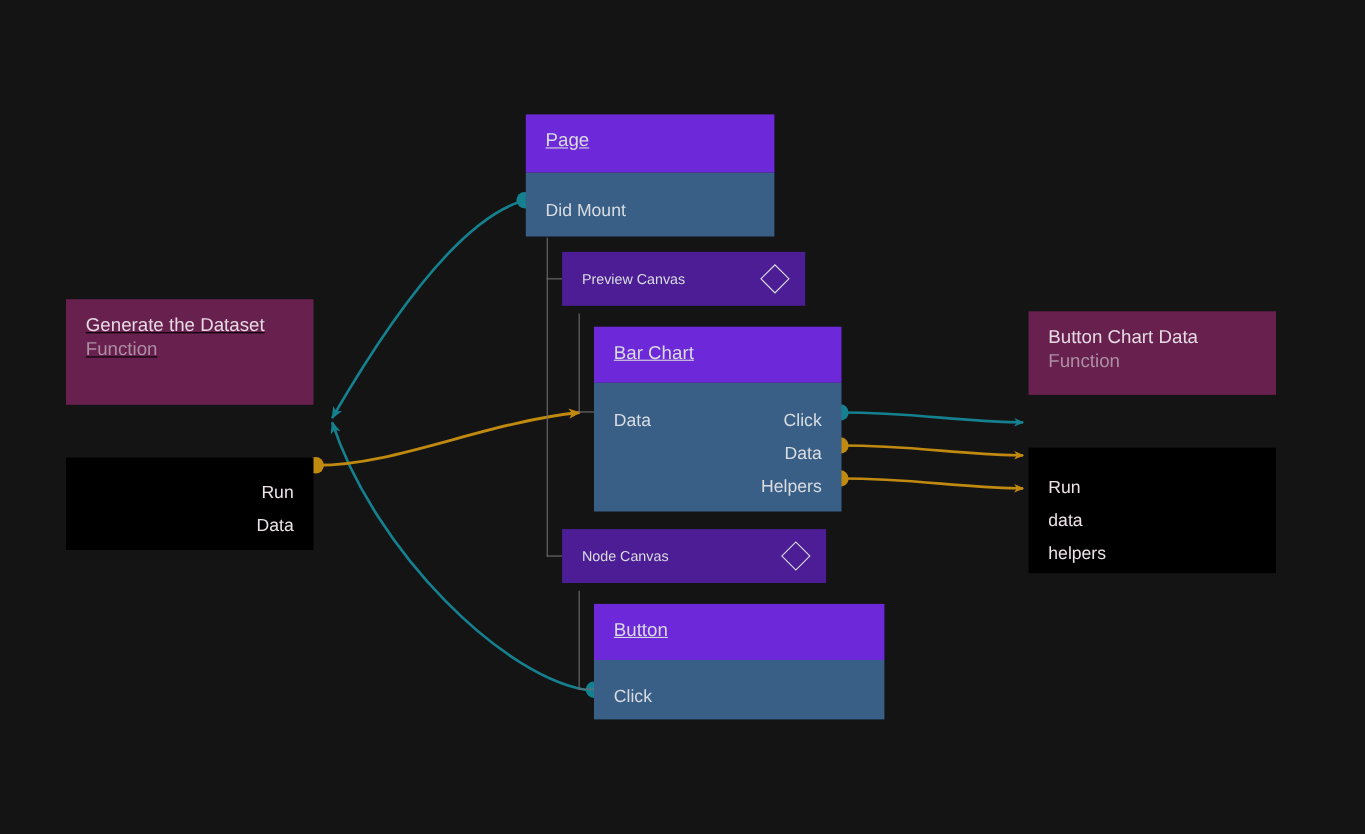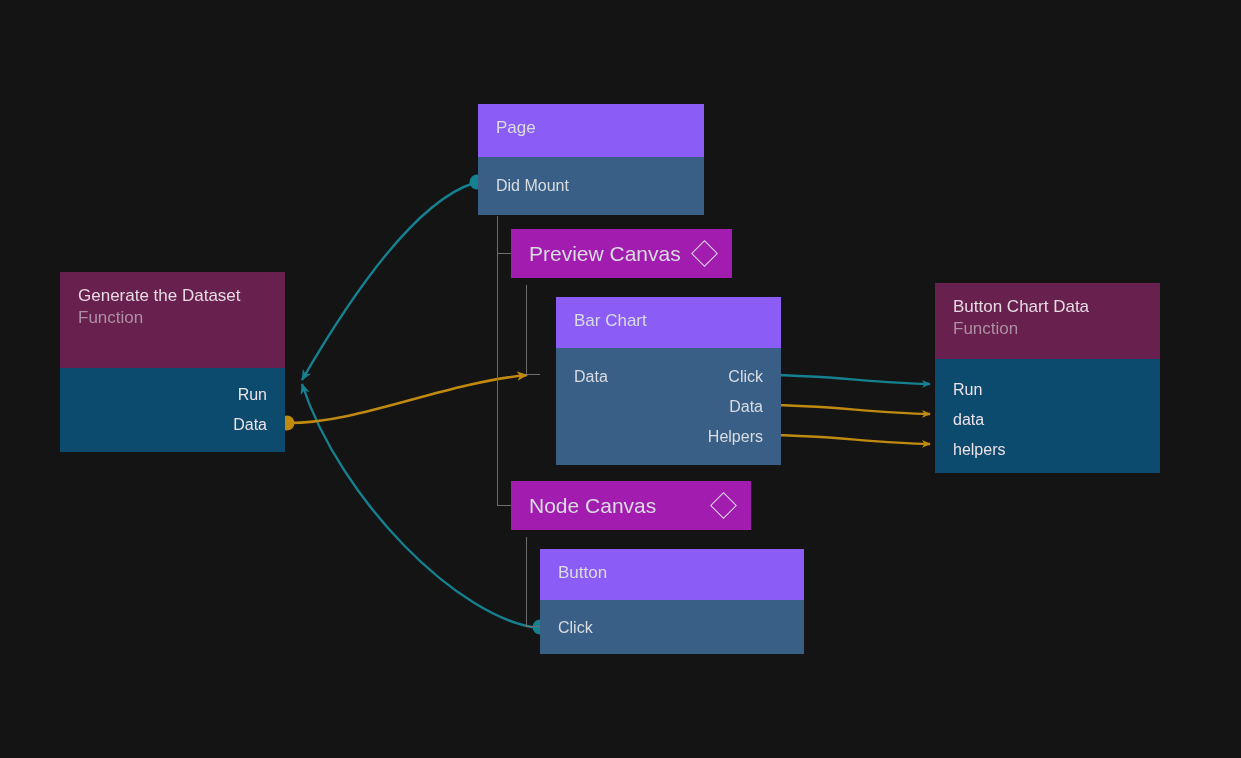--- a/index.html
+++ b/index.html
@@ -54,54 +54,54 @@
   .node-subtitle {
     display: block;
     color: #9f8ea0;
     font-size: 17px;
   }
   .node-body {
     box-sizing: border-box;
   }
 
   
-  .node.blue .node-header { background: #8b5cf6; }
+  .node.blue .node-header { background: #6d28d9; text-decoration: underline; }
   .node.blue .node-body   { background: #3a5f87; }
   .node.blue .node-title  { color: #d9dde1; }
 
   
   .node.magenta .node-header { background: #68204f; }
-  .node.magenta .node-body   { background: #0c4a6e; }
+  .node.magenta .node-body   { background: #000000; margin-top: 48px; }
   .node.magenta .node-title  { color: #e6dbe2; }
   .node.magenta .node-subtitle { color: #ad8fa3; }
 
   
   .node.slim {
-    background: #a21caf;
+    background: #4c1d95;
     display: flex;
     align-items: center;
     justify-content: space-between;
     padding: 0 18px;
     color: #d9dde1;
-    font-size: 21px;
+    font-size: 13px;
   }
   .diamond-icon {
     width: 17px;
     height: 17px;
     border: 1.6px solid #d9dde1;
     transform: rotate(45deg);
     flex: none;
   }
 
   
   .port-row {
     position: relative;
     height: 30px;
     display: flex;
-    align-items: center;
+    align-items: flex-end;
     font-size: 16px;
     color: #d9dde1;
     padding: 0 18px;
     box-sizing: border-box;
   }
   .port-row.out { justify-content: flex-end; }
   .port-row.in  { justify-content: flex-start; }
   .magenta .port-row { color: #ece2e8; }
   .tree-elbow {
     position: absolute;
@@ -158,21 +158,21 @@
 
   <div id="node-layer">
 
     <div class="tree-elbow" style="left:497px; top:216px; width:14px; height:290px;"></div>
     <div class="tree-tick" style="left:497px; top:253px; width:14px;"></div>
 
     <div class="tree-elbow" style="left:526px; top:285px; width:14px; height:90px;"></div>
 
     <div class="tree-elbow" style="left:526px; top:537px; width:14px; height:90px;"></div>
 
-    <div class="node magenta" style="left:60px; top:272px; width:225px;">
+    <div class="node magenta" style="left:60px; top:272px; width:225px;text-decoration:underline;">
       <div class="node-header" style="height:96px;">
         <span class="node-title">Generate the Dataset</span>
         <span class="node-subtitle">Function</span>
       </div>
       <div class="node-body" style="height:84px; padding-top:12px;">
         <div class="port-row out">
           <span>Run</span>
         </div>
         <div class="port-row out">
           <span>Data</span>
@@ -189,21 +189,21 @@
           <span>Did Mount</span>
         </div>
       </div>
     </div>
 
     <div class="node slim" style="left:511px; top:229px; width:221px; height:49px;">
       <span>Preview Canvas</span>
       <span class="diamond-icon"></span>
     </div>
 
-    <div class="node blue" style="left:556px; top:297px; width:225px;">
+    <div class="node blue" style="left:540px; top:297px; width:225px;">
       <div class="node-header" style="height:51px;">
         <span class="node-title">Bar Chart</span>
       </div>
       <div class="node-body" style="height:117px; position:relative; padding-top:14px;">
         <div class="port-row in">
           <span>Data</span>
         </div>
         <div class="port-row out" style="position:absolute; right:0; top:14px; width:100%;">
           <span>Click</span>
         </div>

